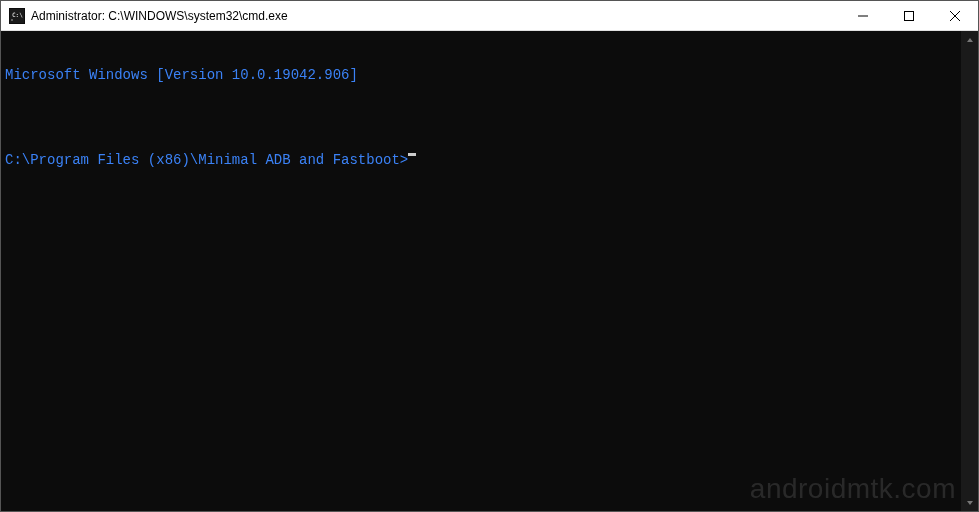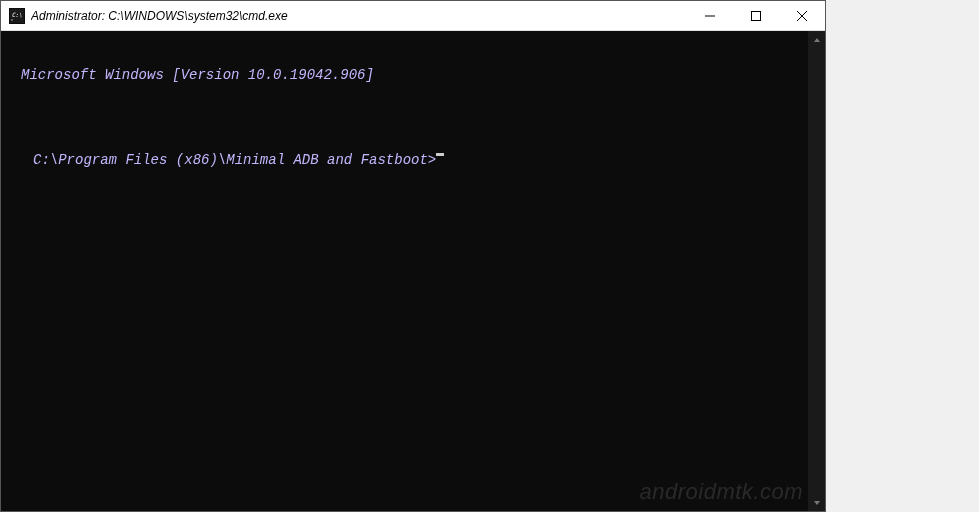--- a/index.html
+++ b/index.html
@@ -9,27 +9,26 @@
     }
     body {
       background: #f0f0f0;
       font-family: 'Segoe UI', Tahoma, sans-serif;
       width: 979px;
       height: 512px;
       position: relative;
       overflow: hidden;
     }
     .window {
-      width: 826px;
+      width: 979px;
       height: 512px;
       background: #ffffff;
       border: 1px solid #555;
       display: flex;
       flex-direction: column;
-      font-style: italic;
     }
     .titlebar {
       height: 30px;
       background: #ffffff;
       display: flex;
       align-items: center;
       border-bottom: 1px solid #e0e0e0;
     }
     .titlebar-icon {
       width: 16px;
@@ -69,35 +68,34 @@
     }
     .terminal-area {
       flex: 1;
       display: flex;
       background: #0c0c0c;
       position: relative;
     }
     .terminal-content {
       flex: 1;
       background: #0c0c0c;
-      color: #c4b5fd;
+      color: #3b82f6;
       font-family: Consolas, 'Courier New', monospace;
       font-size: 14px;
       line-height: 17px;
-      padding: 2px 20px;
+      padding: 2px 4px;
       white-space: pre;
       overflow: hidden;
     }
     .terminal-line {
       display: block;
     }
     .prompt-line {
       display: flex;
       align-items: flex-start;
-      margin-left: 12px;
     }
     .cursor {
       display: inline-block;
       width: 8px;
       height: 3px;
       background: #cccccc;
       margin-left: 0px;
       position: relative;
       top: 1px;
       animation: blink 1s step-end infinite;
@@ -127,21 +125,21 @@
     }
     .scrollbar-track {
       flex: 1;
       background: #1a1a1a;
     }
     .watermark {
       position: absolute;
       bottom: 6px;
       right: 22px;
       font-family: Arial, sans-serif;
-      font-size: 22px;
+      font-size: 28px;
       color: rgba(120, 120, 120, 0.28);
       letter-spacing: 0.5px;
       pointer-events: none;
       user-select: none;
     }
   </style>
 </head>
 <body>
 
 <div class="window">

